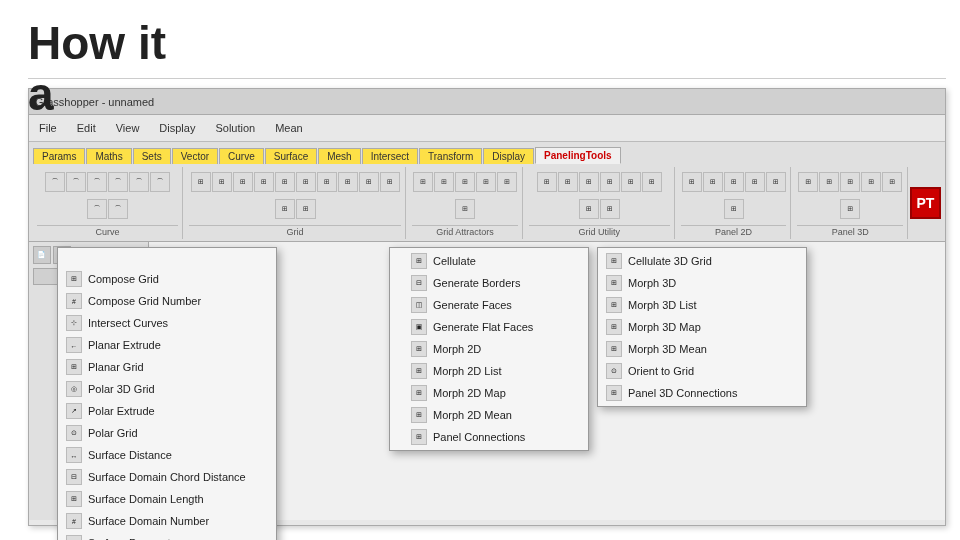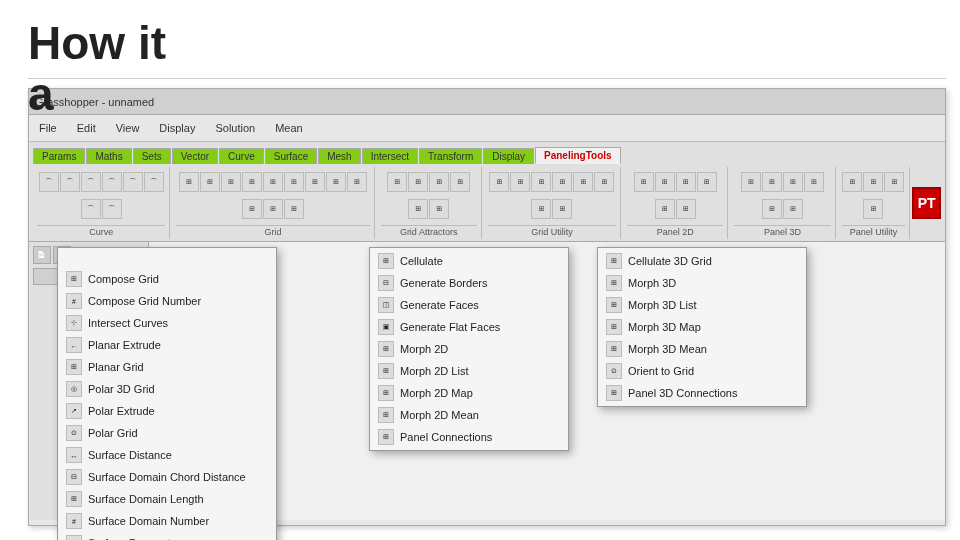--- a/index.html
+++ b/index.html
@@ -78,21 +78,21 @@
     
     #tab-bar {
       display: flex;
       align-items: flex-end;
       padding: 2px 4px 0 4px;
       height: 22px;
     }
     .tab {
       font-size: 10px;
       padding: 2px 8px;
-      background: #84cc16;
+      background: #fde047;
       border: 1px solid #aaa;
       border-bottom: none;
       cursor: pointer;
       margin-right: 1px;
       color: #333;
     }
     .tab.active {
       background: #f0f0f0;
       font-weight: bold;
       color: #c00;
@@ -223,27 +223,27 @@
       background: #f5f5f5;
       border: 1px solid #999;
       box-shadow: 3px 3px 8px rgba(0,0,0,0.3);
       z-index: 100;
       padding: 20px 0;
     }
 
     #dropdown-panel2d {
       position: absolute;
       top: 158px;
-      left: 340px;
+      left: 360px;
       width: 200px;
       background: #f5f5f5;
       border: 1px solid #999;
       box-shadow: 3px 3px 8px rgba(0,0,0,0.3);
       z-index: 100;
-      padding: 2px 0;
+      padding: 2px 13px;
     }
 
     #dropdown-panel3d {
       position: absolute;
       top: 158px;
       left: 568px;
       width: 210px;
       background: #f5f5f5;
       border: 1px solid #999;
       box-shadow: 3px 3px 8px rgba(0,0,0,0.3);
@@ -408,29 +408,20 @@
           <div class="ribbon-icon">⊞</div>
           <div class="ribbon-icon">⊞</div>
           <div class="ribbon-icon">⊞</div>
           <div class="ribbon-icon">⊞</div>
           <div class="ribbon-icon">⊞</div>
           <div class="ribbon-icon">⊞</div>
         </div>
         <div class="ribbon-group-label">Panel 3D</div>
       </div>
 
-      <div class="ribbon-group">
-        <div class="ribbon-icons">
-          <div class="ribbon-icon">⊞</div>
-          <div class="ribbon-icon">⊞</div>
-          <div class="ribbon-icon">⊞</div>
-          <div class="ribbon-icon">⊞</div>
-        </div>
-        <div class="ribbon-group-label">Panel Utility</div>
-      </div>
 
       <div class="pt-icon">PT</div>
     </div>
   </div>
 
   <div id="canvas-area">
 
     <div id="left-sidebar">
       <div id="sidebar-tools">
         <div class="sidebar-icon">📄</div>

